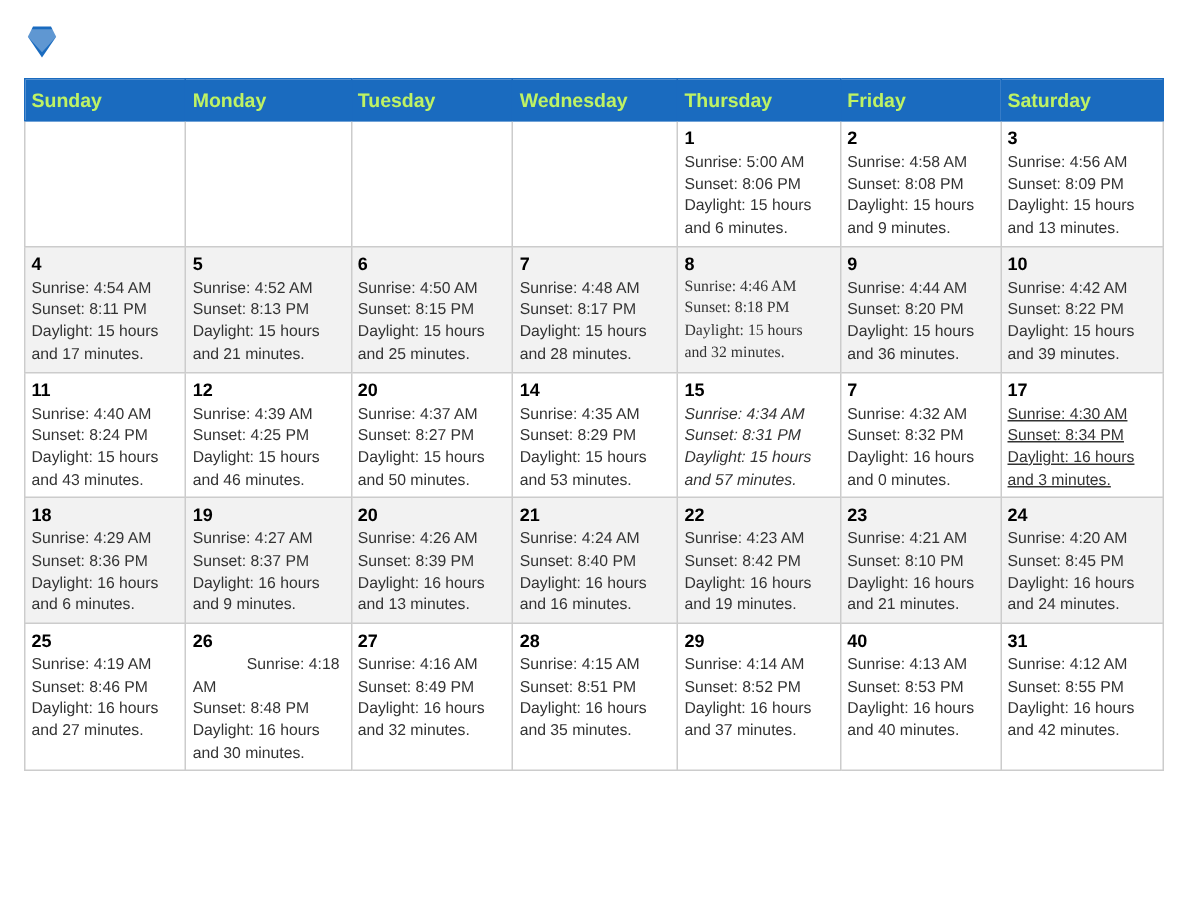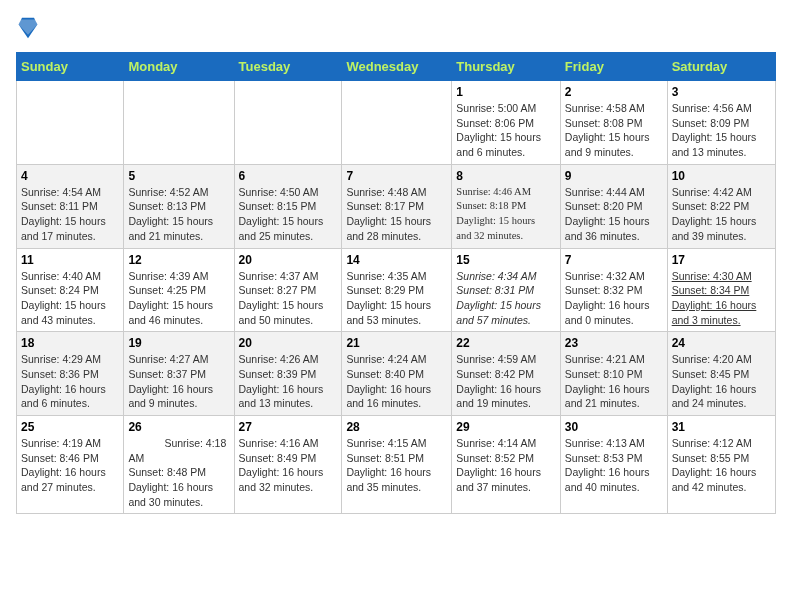--- a/index.html
+++ b/index.html
@@ -212,21 +212,21 @@
 Daylight: 16 hours
 and 9 minutes.</span></td>
         <td><span class="day-num">20</span><span class="day-info" style="white-space: pre-line;">Sunrise: 4:26 AM
 Sunset: 8:39 PM
 Daylight: 16 hours
 and 13 minutes.</span></td>
         <td><span class="day-num">21</span><span class="day-info" style="white-space: pre-line;">Sunrise: 4:24 AM
 Sunset: 8:40 PM
 Daylight: 16 hours
 and 16 minutes.</span></td>
-        <td><span class="day-num">22</span><span class="day-info" style="white-space: pre-line;">Sunrise: 4:59 AM
+        <td><span class="day-num">22</span><span class="day-info" style="white-space: pre-line;">Sunrise: 4:23 AM
 Sunset: 8:42 PM
 Daylight: 16 hours
 and 19 minutes.</span></td>
         <td><span class="day-num">23</span><span class="day-info" style="white-space: pre-line;">Sunrise: 4:21 AM
 Sunset: 8:10 PM
 Daylight: 16 hours
 and 21 minutes.</span></td>
         <td><span class="day-num">24</span><span class="day-info" style="white-space: pre-line;">Sunrise: 4:20 AM
 Sunset: 8:45 PM
 Daylight: 16 hours
@@ -246,21 +246,21 @@
 Daylight: 16 hours
 and 32 minutes.</span></td>
         <td><span class="day-num">28</span><span class="day-info" style="white-space: pre-line;">Sunrise: 4:15 AM
 Sunset: 8:51 PM
 Daylight: 16 hours
 and 35 minutes.</span></td>
         <td><span class="day-num">29</span><span class="day-info" style="white-space: pre-line;">Sunrise: 4:14 AM
 Sunset: 8:52 PM
 Daylight: 16 hours
 and 37 minutes.</span></td>
-        <td><span class="day-num">30</span><span class="day-info" style="white-space: pre-line;">Sunrise: 4:13 AM
+        <td><span class="day-num">40</span><span class="day-info" style="white-space: pre-line;">Sunrise: 4:13 AM
 Sunset: 8:53 PM
 Daylight: 16 hours
 and 40 minutes.</span></td>
         <td><span class="day-num">31</span><span class="day-info" style="white-space: pre-line;">Sunrise: 4:12 AM
 Sunset: 8:55 PM
 Daylight: 16 hours
 and 42 minutes.</span></td>
       </tr>
     </tbody>
 </table>

